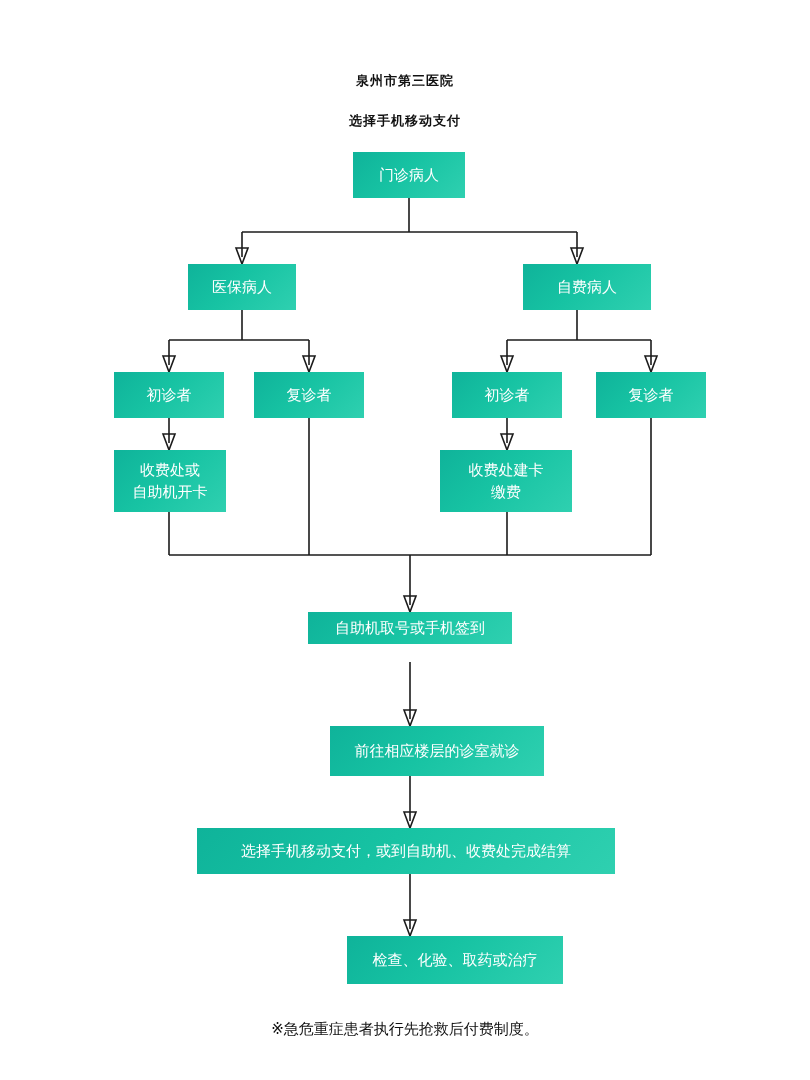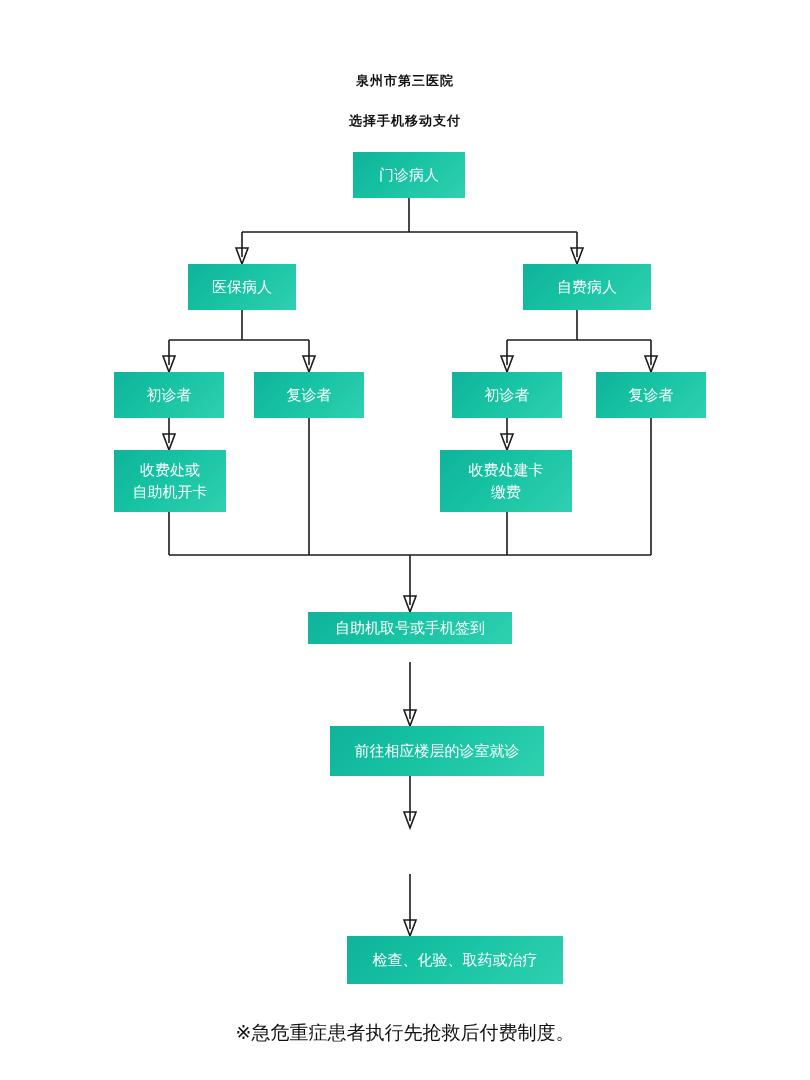--- a/index.html
+++ b/index.html
@@ -47,21 +47,21 @@
     padding: 4px 6px;
     background: linear-gradient(135deg, #0fb39a 0%, #17c3a3 45%, #2fd0b0 100%);
   }
   .node.two-line { font-size: 15px; }
 
   .footnote {
     position: absolute;
     left: 0;
     width: 810px;
     text-align: center;
-    font-size: 19px;
+    font-size: 15px;
     color: #111111;
   }
 
   svg.edges {
     position: absolute;
     left: 0;
     top: 0;
     width: 810px;
     height: 1080px;
     pointer-events: none;
@@ -131,17 +131,18 @@
   <div class="node" style="left: 188px; top: 264px; width: 108px; height: 46px;">医保病人</div>
   <div class="node" style="left: 523px; top: 264px; width: 128px; height: 46px;">自费病人</div>
   <div class="node" style="left: 114px; top: 372px; width: 110px; height: 46px;">初诊者</div>
   <div class="node" style="left: 254px; top: 372px; width: 110px; height: 46px;">复诊者</div>
   <div class="node" style="left: 452px; top: 372px; width: 110px; height: 46px;">初诊者</div>
   <div class="node" style="left: 596px; top: 372px; width: 110px; height: 46px;">复诊者</div>
   <div class="node two-line" style="left: 114px; top: 450px; width: 112px; height: 62px;">收费处或<br>自助机开卡</div>
   <div class="node two-line" style="left: 440px; top: 450px; width: 132px; height: 62px;">收费处建卡<br>缴费</div>
   <div class="node" style="left: 308px; top: 612px; width: 204px; height: 32px;">自助机取号或手机签到</div>
   <div class="node" style="left: 302px; top: 726px; width: 214px; height: 50px; margin-left: 28px;">前往相应楼层的诊室就诊</div>
+  <div class="node" style="left: 197px; top: 828px; width: 418px; height: 46px;">选择手机移动支付，或到自助机、收费处完成结算</div>
   <div class="node" style="left: 302px; top: 936px; width: 216px; height: 48px; margin-left: 45px;">检查、化验、取药或治疗</div>
 
   <div class="footnote" style="top:1020px;">※急危重症患者执行先抢救后付费制度。</div>
 
 </div>
 
 </body></html>

